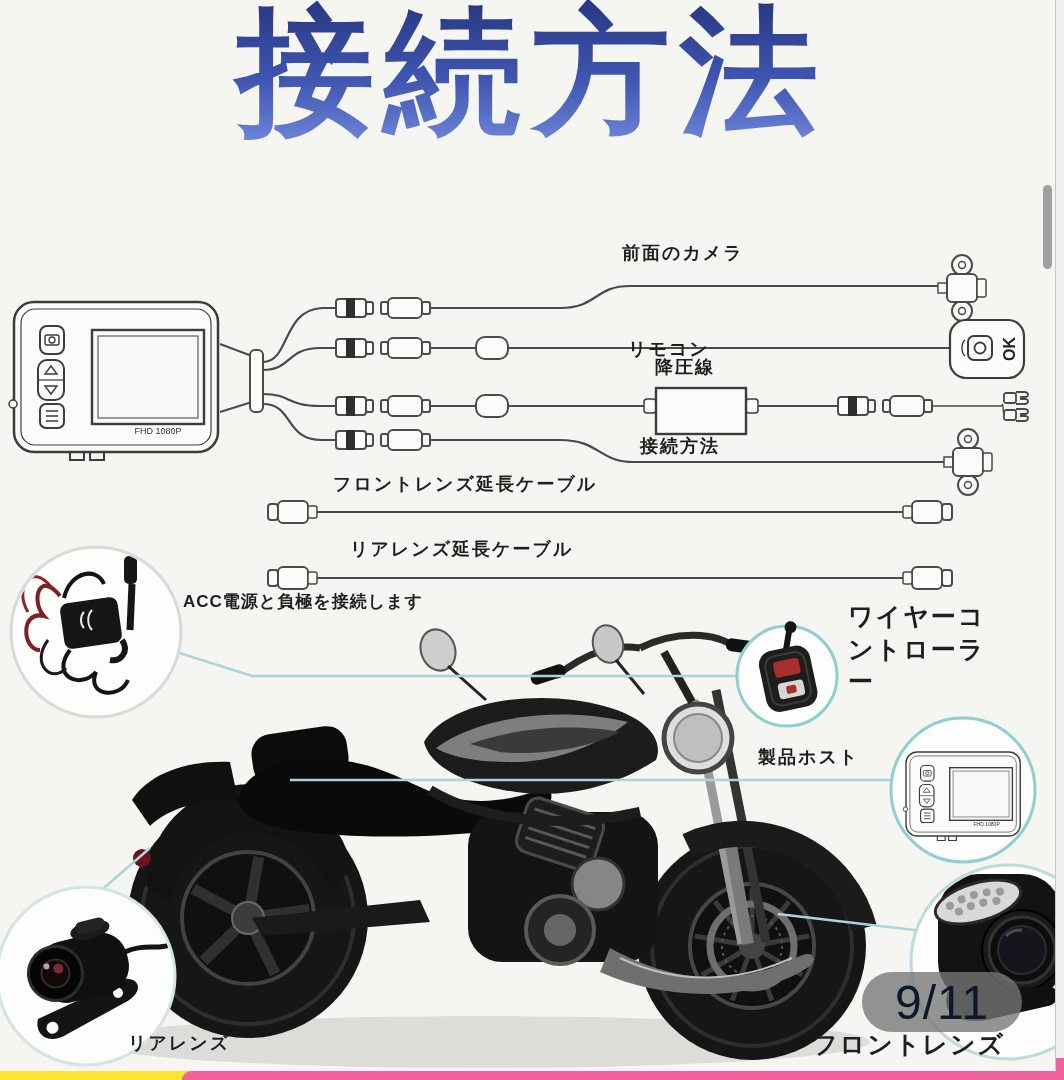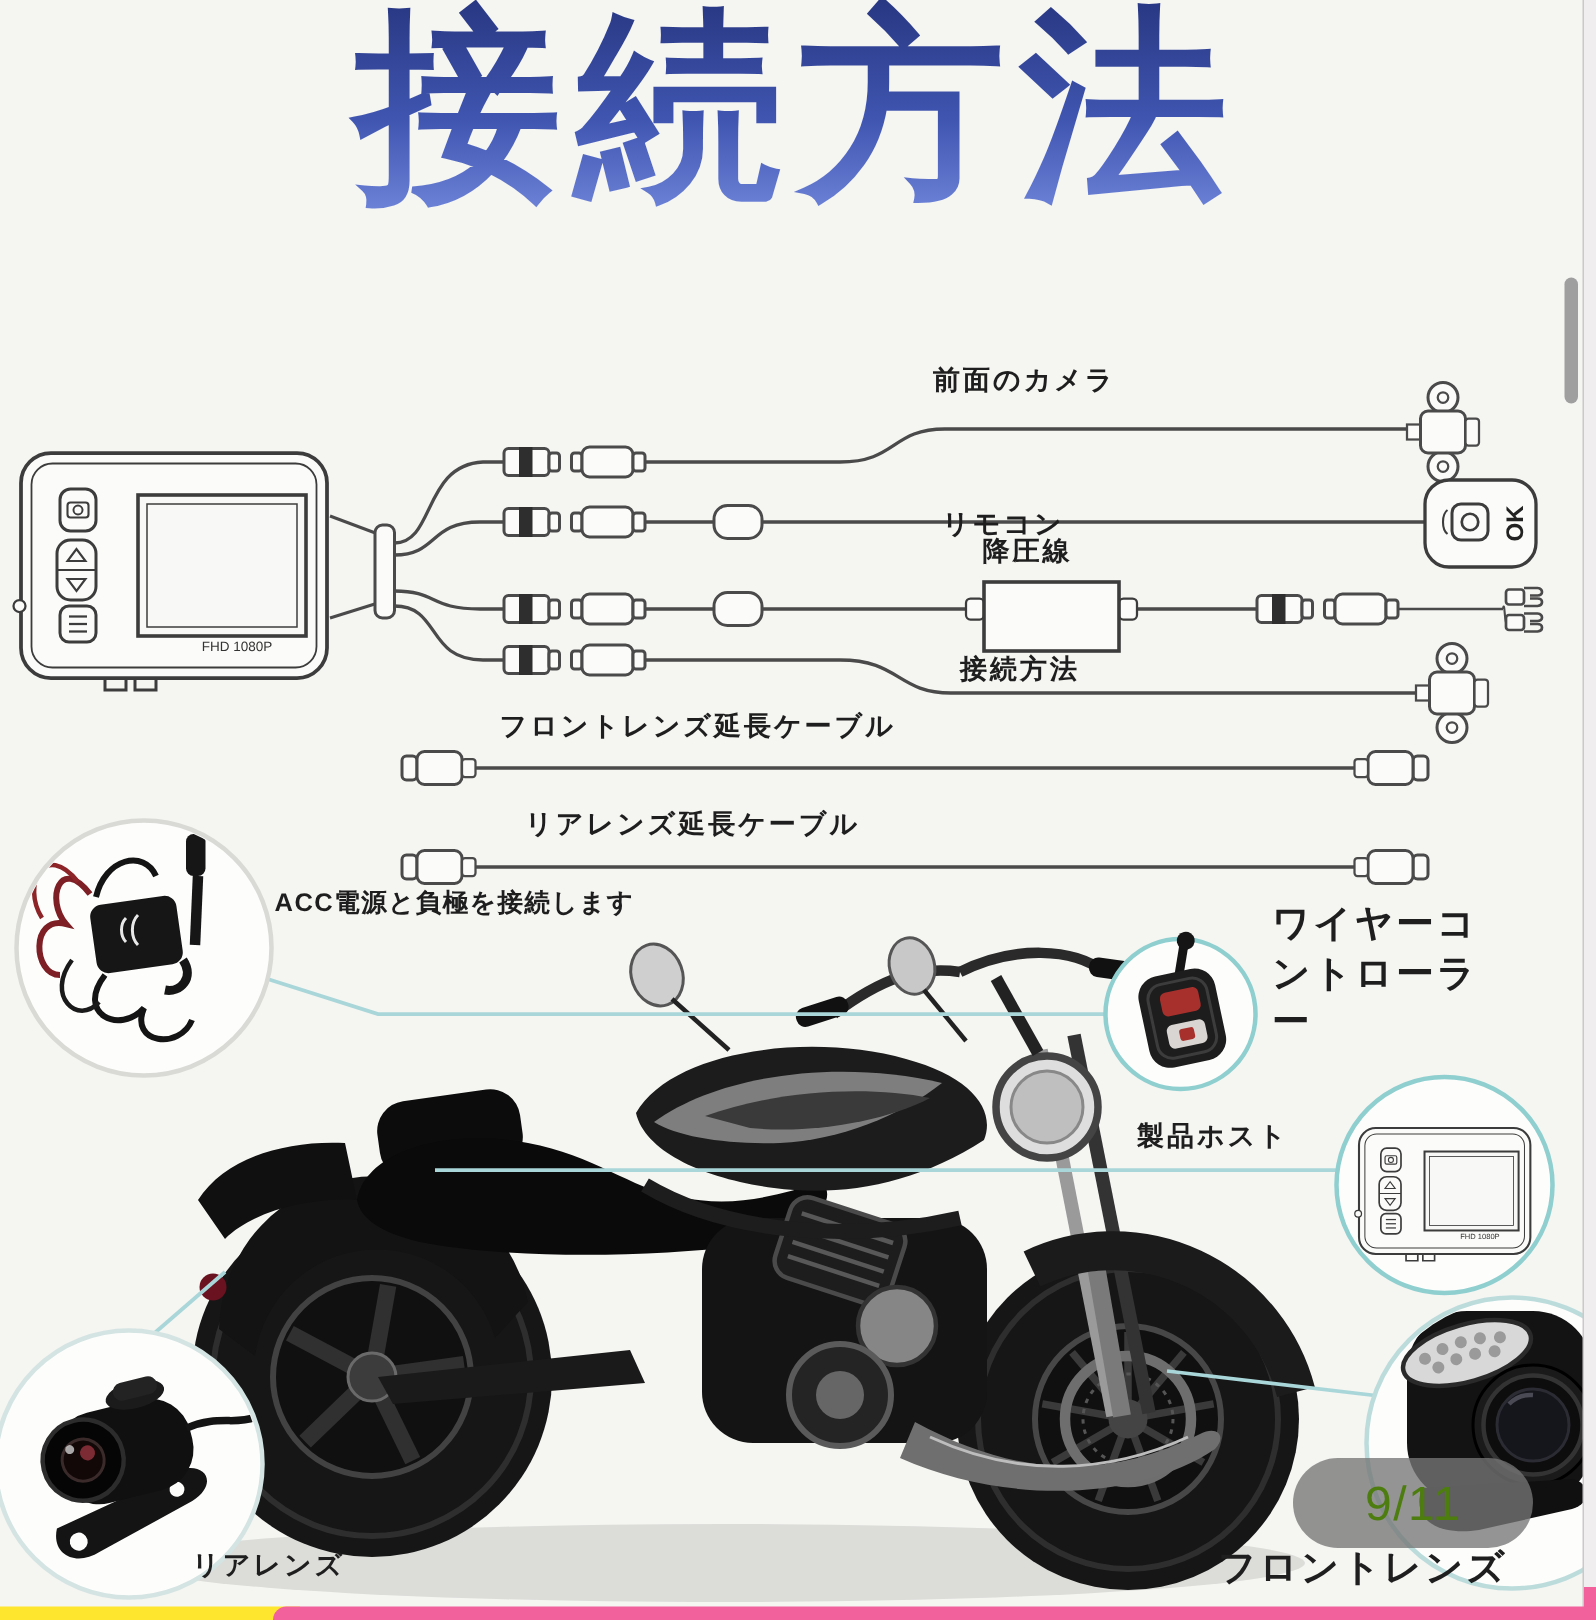--- a/index.html
+++ b/index.html
@@ -27,21 +27,21 @@
     position:absolute;left:1043px;top:185px;width:9px;height:84px;
     background:#9f9f9f;border-radius:5px;
   }
   .edge-line{position:absolute;left:1055px;top:0;width:1px;height:1080px;background:#cbc8c8;}
   .edge-strip{position:absolute;left:1056px;top:0;width:8px;height:1080px;background:#f0eeee;}
   .edge-strip-pink{position:absolute;left:1056px;top:1058px;width:8px;height:22px;background:#f2619b;}
   .badge{
     position:absolute;left:862px;top:972px;width:160px;height:60px;
     background:rgba(118,118,118,0.78);border-radius:30px;
     display:flex;align-items:center;justify-content:center;
-    color:#4d7c0f;font-size:32px;font-weight:500;letter-spacing:1px;
+    color:#0f172a;font-size:48px;font-weight:500;letter-spacing:1px;
   }
   .bar-yellow{position:absolute;left:0;top:1071px;width:200px;height:9px;background:#ffe62e;}
   .bar-pink{position:absolute;left:182px;top:1071px;width:882px;height:9px;background:#f2619b;border-radius:10px 0 0 0;}
 </style>
 </head>
 <body>
 
 <div class="canvas">
 
   <div class="page-title">接続方法</div>

